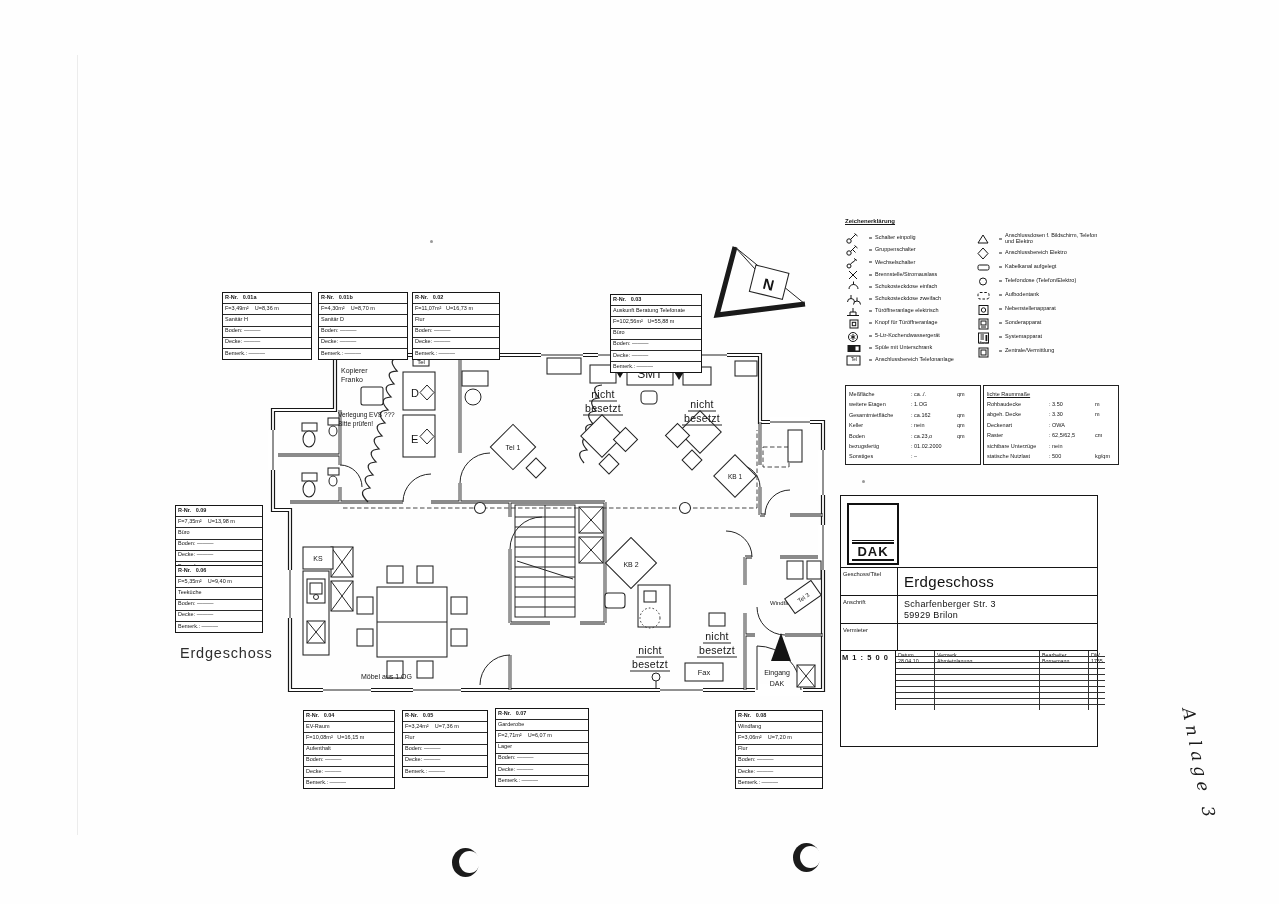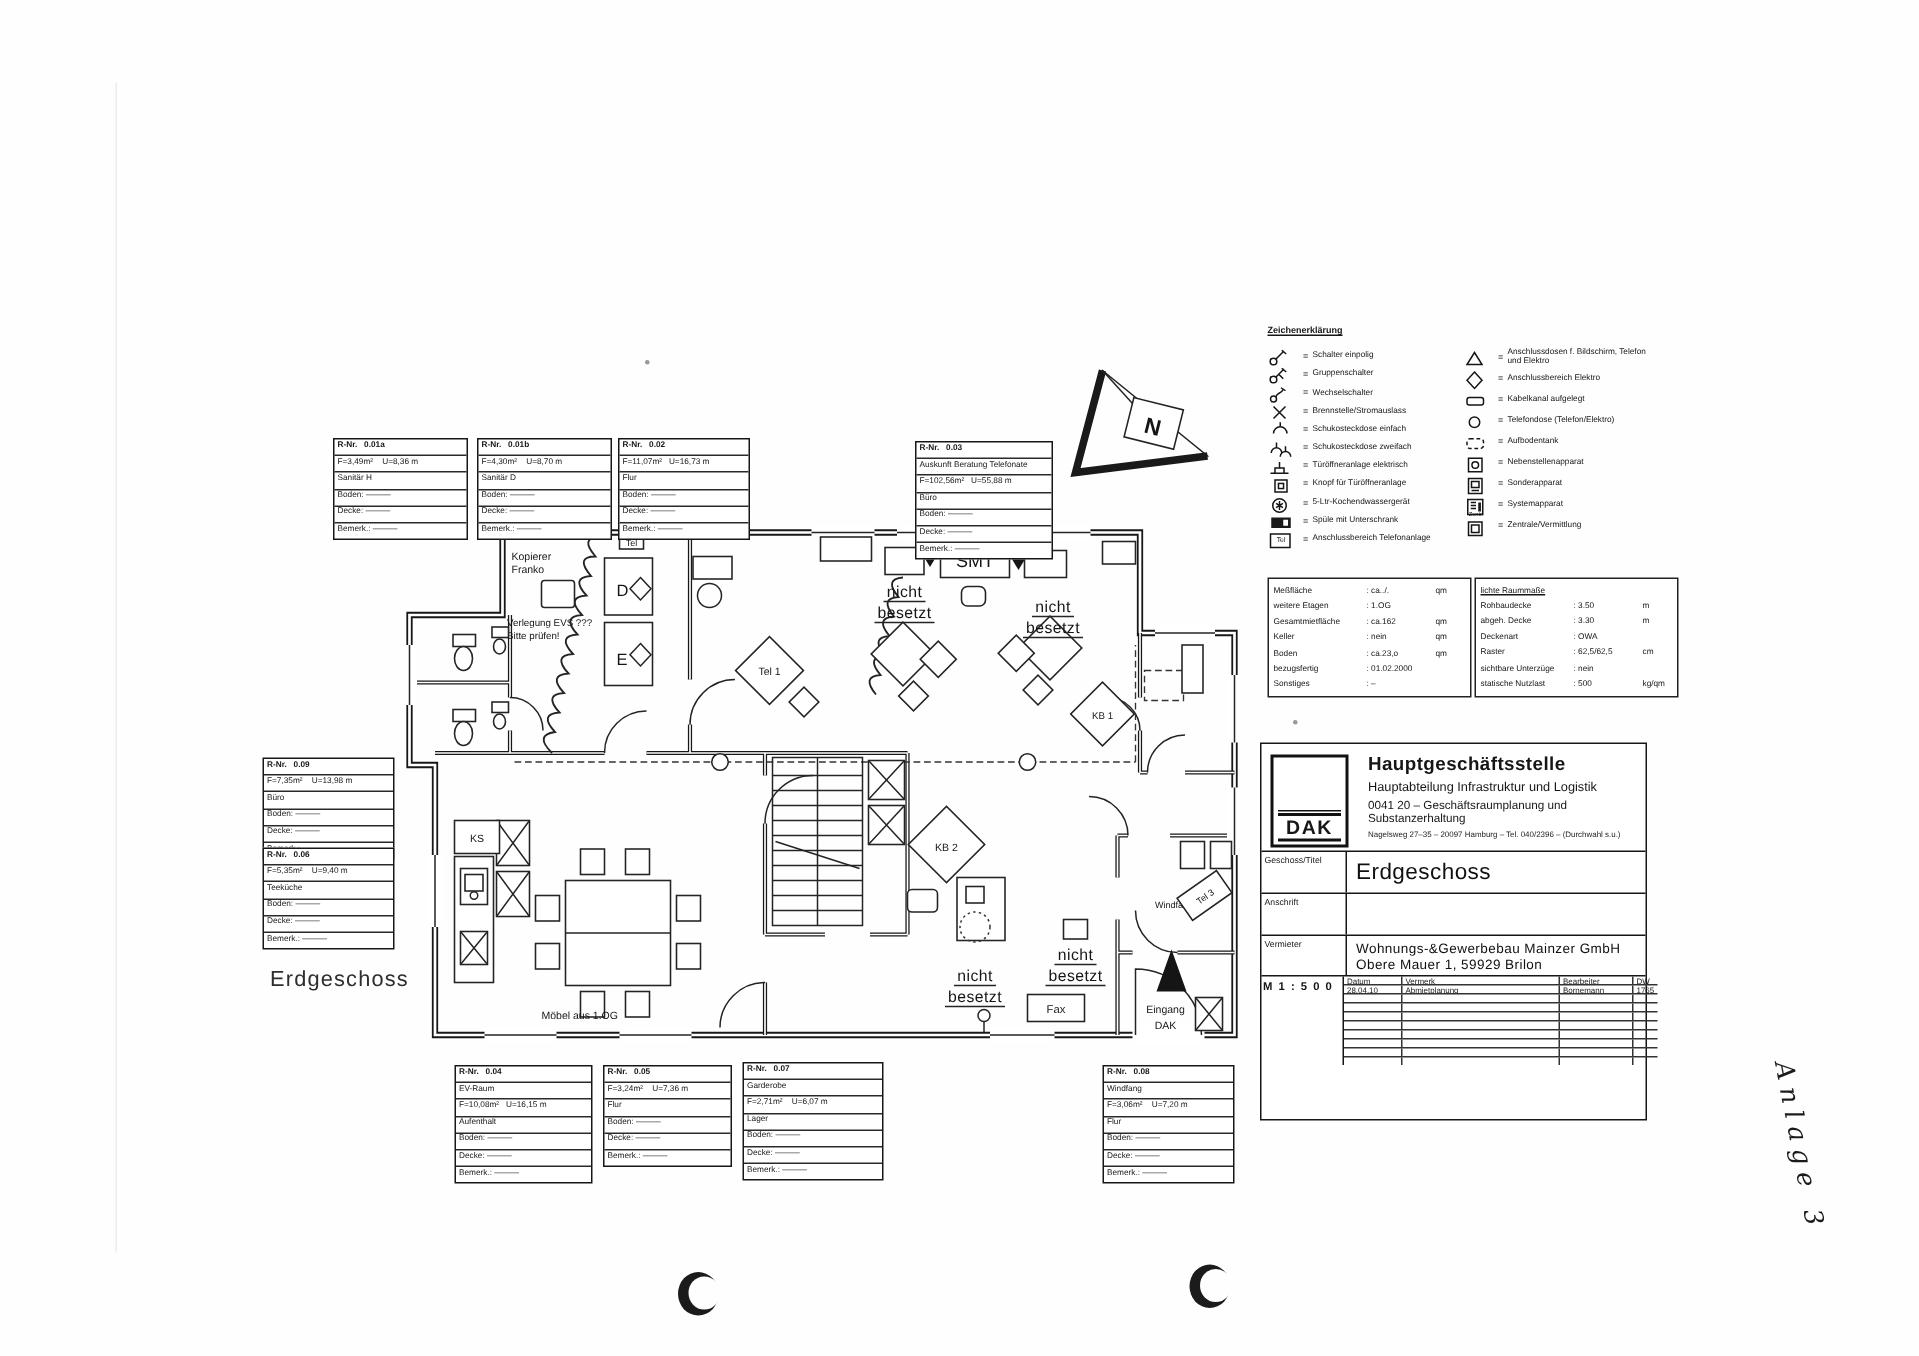--- a/index.html
+++ b/index.html
@@ -709,40 +709,34 @@
         </div>
       </div>
   </div>
 
   <div class="tb">
     <div class="tb-head">
       <div class="dak">
         <div class="dak-top"></div>
         <span class="dak-word">DAK</span>
       </div>
-      <div class="tb-org">
-        <div class="org1">Hauptgeschäftsstelle</div>
-        <div class="org2">Hauptabteilung Infrastruktur und Logistik</div>
-        <div class="org3">0041 20 – Geschäftsraumplanung und Substanzerhaltung</div>
-        <div class="org4">Nagelsweg 27–35 – 20097 Hamburg – Tel. 040/2396 – (Durchwahl s.u.)</div>
-      </div>
     </div>
     <div class="tb-row h27">
       <div class="tb-lab">Geschoss/Titel</div>
       <div class="tb-val">Erdgeschoss</div>
     </div>
     <div class="tb-row h27">
       <div class="tb-lab">Anschrift</div>
+      <div class="tb-val small">
+        <div>Scharfenberger Str. 3</div>
+        <div>59929 Brilon</div>
+      </div>
     </div>
     <div class="tb-row h26">
       <div class="tb-lab">Vermieter</div>
-      <div class="tb-val small">
-        <div>Wohnungs-&amp;Gewerbebau Mainzer GmbH</div>
-        <div>Obere Mauer 1,  59929 Brilon</div>
-      </div>
     </div>
     <div class="tb-bottom">
       <div class="tb-scale">M 1 : 5 0 0</div>
       <div class="rev" id="rev-table">
         <div class="rev-row">
           <div class="rev-cell c1">Datum</div>
           <div class="rev-cell c2">Vermerk</div>
           <div class="rev-cell c3">Bearbeiter</div>
           <div class="rev-cell c4">DW</div>
         </div>

